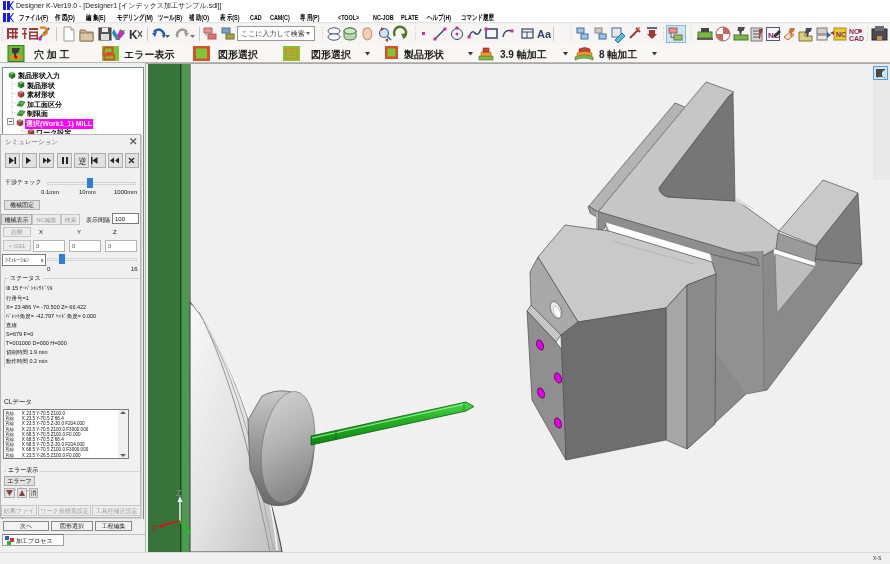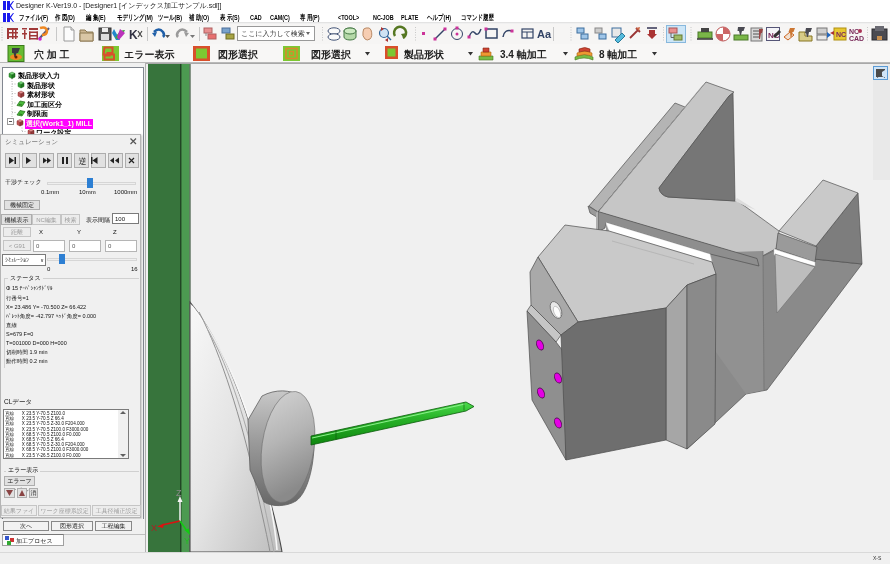--- a/index.html
+++ b/index.html
@@ -223,21 +223,21 @@
       <path d="M577 9 q8 -4 15 0 l0 3 q-7 -3 -15 0 z" fill="#ee9933" stroke="#aa6611" stroke-width="0.6"></path>
       <path d="M579 5 q6 -3 11 0 l0 3 q-5 -2 -11 0 z" fill="#cc4433" stroke="#882211" stroke-width="0.6"></path>
       <path d="M652 8 l5 0 -2.5 3.5 z" fill="#333"></path>
     </g>
   </svg>
   <span style="left:34px">穴 加 工</span>
   <span style="left:124px">エラー表示</span>
   <span style="left:218px">図形選択</span>
   <span style="left:311px">図形選択</span>
   <span style="left:404px">製品形状</span>
-  <span style="left:500px">3.4 軸加工</span>
+  <span style="left:500px">3.9 軸加工</span>
   <span style="left:599px">8 軸加工</span>
 </div>
 
 <div class="abs" id="main">
   <svg class="abs" id="vp" style="left:145px;top:0" width="745" height="489" viewBox="145 63 745 489">
     <defs>
       <linearGradient id="gdisk" x1="0" y1="0" x2="1" y2="1">
         <stop offset="0" stop-color="#f8f8f8"></stop>
           <stop offset="0.5" stop-color="#e3e3e3"></stop>
           <stop offset="1" stop-color="#bcbcbc"></stop>

